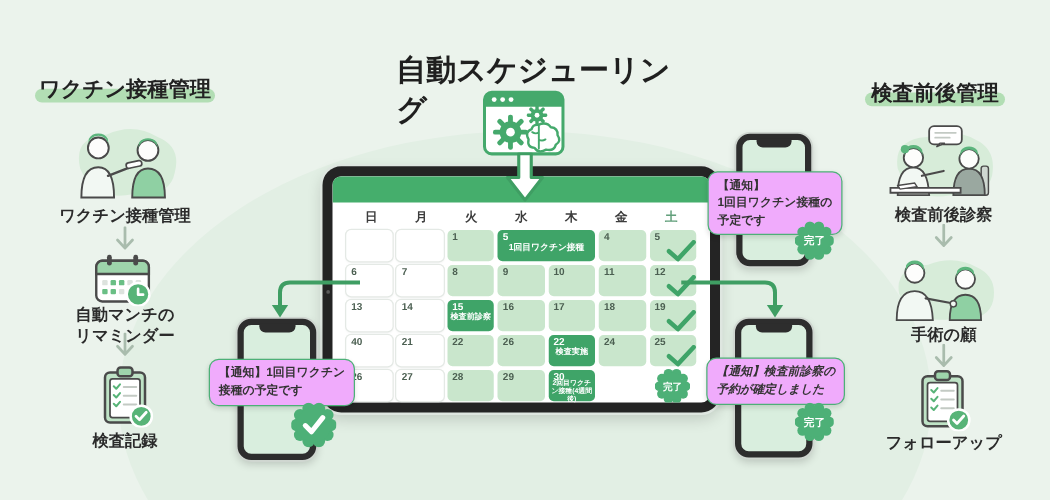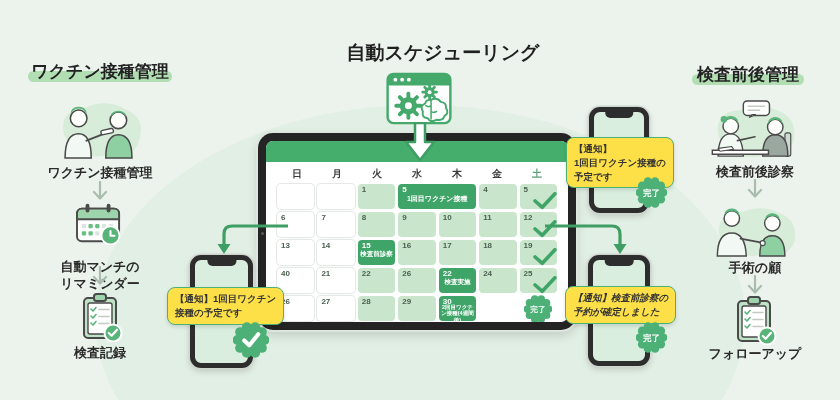--- a/index.html
+++ b/index.html
@@ -4,22 +4,22 @@
 <style>
   html,body{margin:0;padding:0;}
   body{font-family:"Liberation Sans","DejaVu Sans",sans-serif;}
   .canvas{position:relative;width:840px;height:400px;background:#ebf3ec;overflow:hidden;}
   .bg-ellipse{position:absolute;left:95px;top:105px;width:650px;height:430px;border-radius:50%;
     background:#e2efe4;z-index:0;}
   
   .flow-title{position:absolute;font-weight:bold;font-size:17px;color:#222;text-align:center;z-index:5;}
   .flow-title .hl{position:absolute;bottom:1px;height:11px;background:#b2deb4;border-radius:6px;}
   .flow-title span{position:relative;}
-  .center-title{position:absolute;left:333px;top:40px;width:220px;text-align:center;
-    font-weight:bold;font-size:19px;color:#1f1f1f;z-index:5;}
+  .center-title{position:absolute;left:317px;top:40px;width:220px;text-align:left;
+    font-weight:bold;font-size:24px;color:#1f1f1f;z-index:5;}
   .flow-label{position:absolute;font-weight:bold;font-size:13px;color:#2b2b2b;text-align:center;
     line-height:17px;z-index:5;}
   .illus{position:absolute;z-index:5;}
   .gray-arrow{position:absolute;width:16px;height:22px;z-index:5;}
   
   .tablet{position:absolute;left:258px;top:133px;width:318px;height:197px;background:#242424;
     border-radius:15px;box-shadow:0 0 0 2px #dee6e0,0 5px 12px rgba(0,0,0,.16);z-index:10;}
   .tab-cam{position:absolute;left:3px;top:50%;width:3px;height:3px;border-radius:50%;background:#5a5a5a;}
   .tablet-screen{position:absolute;left:8px;top:8px;right:8px;bottom:8px;background:#fff;
     border-radius:7px;overflow:hidden;}
@@ -42,21 +42,21 @@
   .evlabel.wide{font-size:7px;top:10.5px;}
   .evlabel.tiny{font-size:5.5px;top:8px;}
   .cellcheck{position:absolute;right:0px;bottom:-1px;width:24px;height:18px;}
   .cal-seal{width:28px;height:28px;}
   
   .phone{position:absolute;background:#d9eede;border:5px solid #2d2d2d;border-radius:11px;
     box-shadow:0 0 0 1.5px #cfd6d0,0 3px 7px rgba(0,0,0,.18);z-index:10;}
   .notch{position:absolute;top:-1px;left:50%;transform:translateX(-50%);width:55%;height:7px;
     background:#2d2d2d;border-radius:0 0 5px 5px;}
   
-  .bubble{position:absolute;background:#fde047;border:1.5px solid #4db077;border-radius:8px;
+  .bubble{position:absolute;background:#f0abfc;border:1.5px solid #4db077;border-radius:8px;
     padding:4px 7px;font-size:9.5px;font-weight:bold;color:#333;line-height:1.45;
     box-shadow:0 2px 4px rgba(0,0,0,.12);z-index:30;white-space:nowrap;}
   
   .seal-badge{position:absolute;z-index:35;}
   .seal-badge svg{display:block;width:100%;height:100%;}
   
   .connector{position:absolute;z-index:25;}
 </style>
 </head>
 <body>
@@ -96,21 +96,21 @@
       <rect x="22" y="24" width="4.5" height="4.5" rx="1" fill="#6abf85"></rect>
       <rect x="29" y="24" width="4.5" height="4.5" rx="1" fill="#dde3de"></rect>
       <rect x="36" y="24" width="4.5" height="4.5" rx="1" fill="#dde3de"></rect>
     <rect x="8" y="31.5" width="4.5" height="4.5" rx="1" fill="#6abf85"></rect>
       <rect x="15" y="31.5" width="4.5" height="4.5" rx="1" fill="#6abf85"></rect>
       <rect x="22" y="31.5" width="4.5" height="4.5" rx="1" fill="#dde3de"></rect>
       <rect x="29" y="31.5" width="4.5" height="4.5" rx="1" fill="#dde3de"></rect>
     <circle cx="38" cy="36" r="9.5" fill="#58b478" stroke="#fff" stroke-width="2"></circle>
     <path d="M38,31.5 v4.8 h4.2" fill="none" stroke="#fff" stroke-width="2.2" stroke-linecap="round" stroke-linejoin="round"></path>
   </svg>
-  <div class="flow-label" style="left:30px;top:243px;width:140px;margin-top:15px;">
+  <div class="flow-label" style="left:30px;top:243px;width:140px;">
     <div>自動マンチの</div>
     <div>リマミンダー</div>
   </div>
 
   <svg class="gray-arrow" style="left:92px;top:266px;" viewBox="0 0 16 22">
     <path d="M8,1 L8,16 M2,11 L8,17.5 L14,11" fill="none" stroke="#a9bcad" stroke-width="2.2" stroke-linecap="round" stroke-linejoin="round"></path>
   </svg>
 
   <svg class="illus" style="left:77px;top:292px;width:46px;height:50px;" viewBox="0 0 46 50">
     <rect x="7" y="6" width="32" height="40" rx="4" fill="#bfe3c6" stroke="#4a4a4a" stroke-width="2"></rect>

